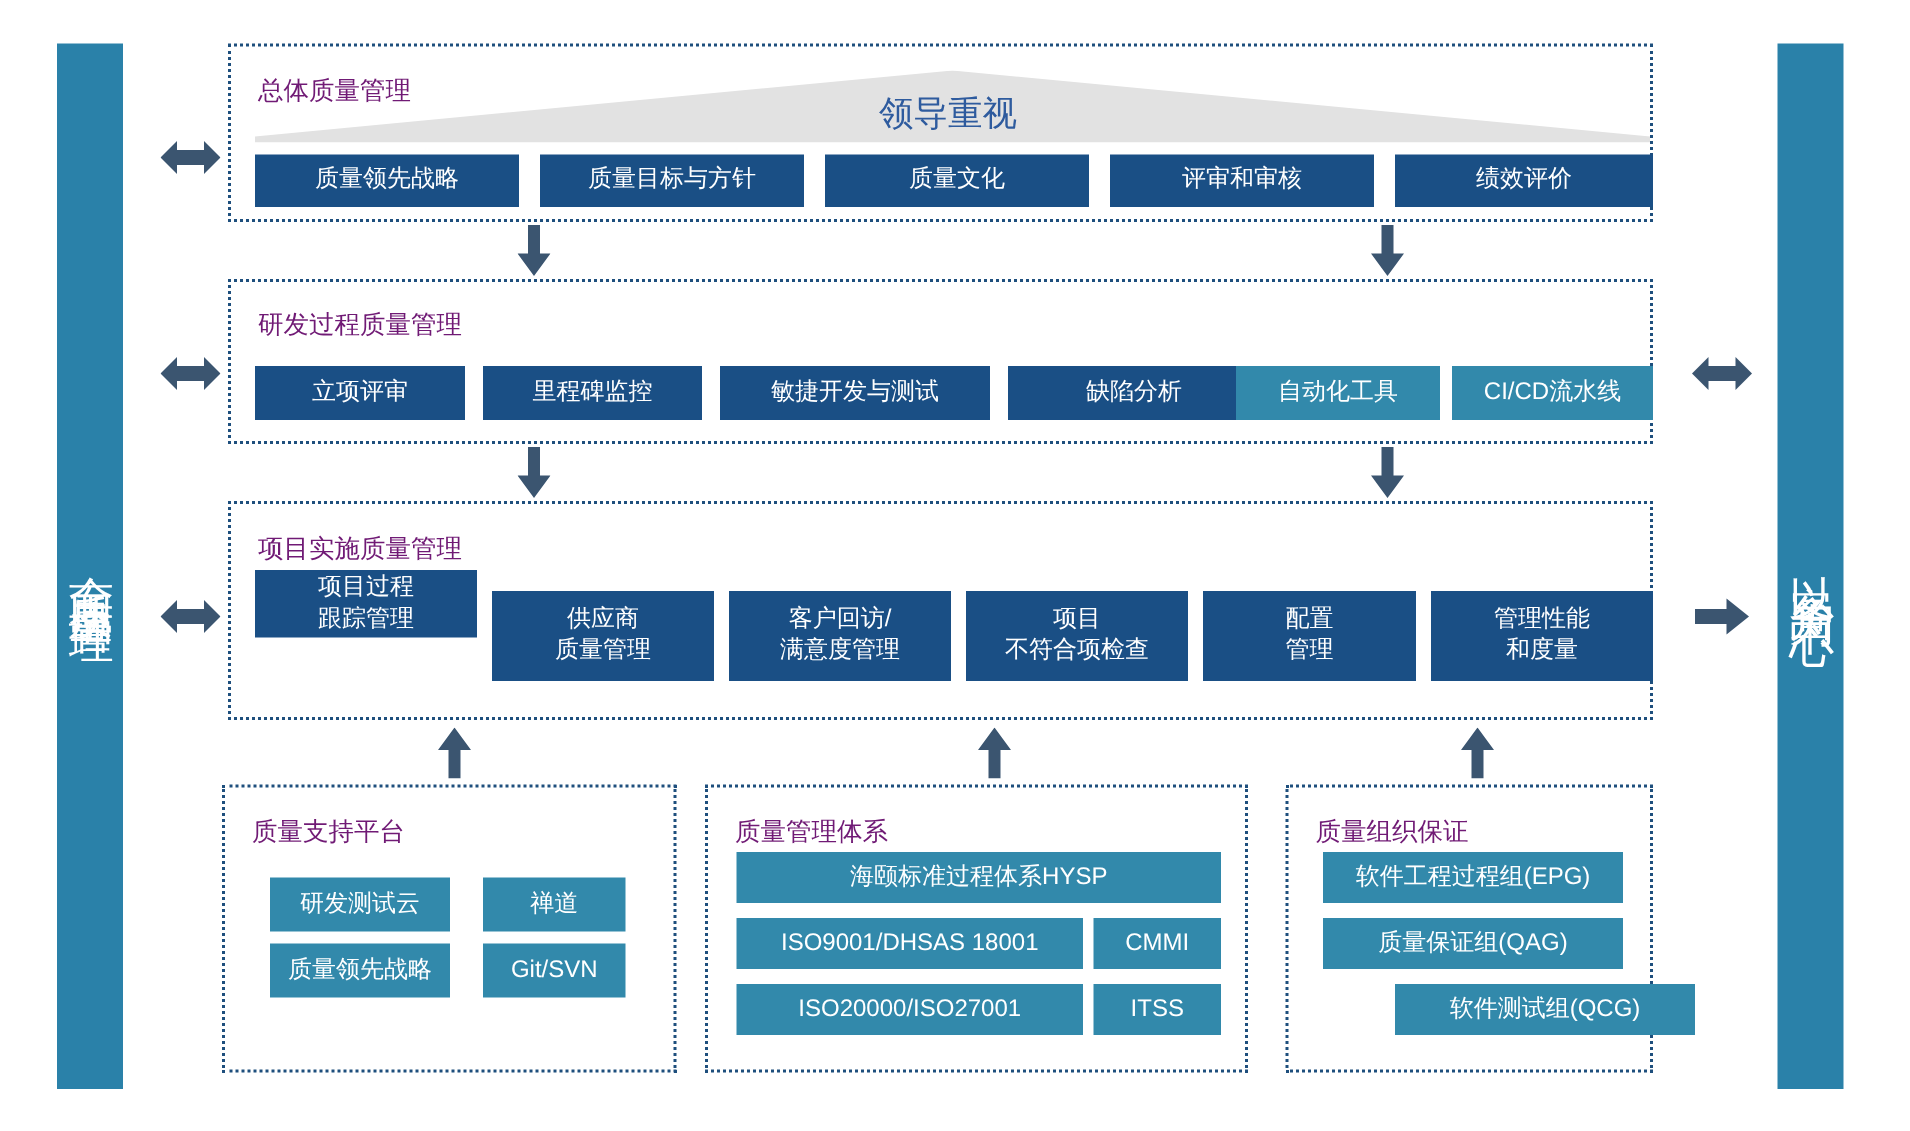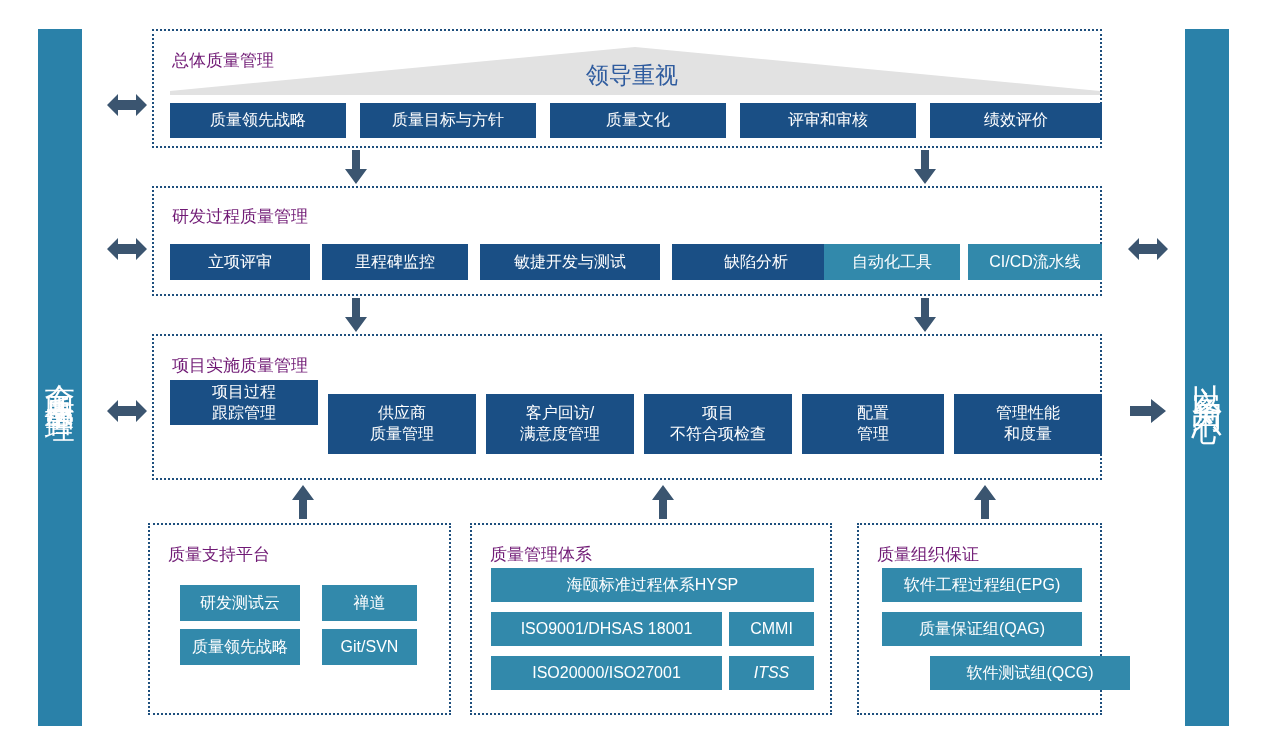--- a/index.html
+++ b/index.html
@@ -148,21 +148,21 @@
   <div class="chip teal" style="left:322px; top:629px; width:95px; height:36px;">Git/SVN</div>
 
   <div class="panel" id="panel-system" style="left:470px; top:523px; width:362px; height:192px;">
     <div class="panel-title" style="top:18px;">质量管理体系</div>
   </div>
 
   <div class="chip teal" style="left:491px; top:568px; width:323px; height:34px;">海颐标准过程体系HYSP</div>
   <div class="chip teal" style="left:491px; top:612px; width:231px; height:34px;">ISO9001/DHSAS 18001</div>
   <div class="chip teal" style="left:729px; top:612px; width:85px; height:34px;">CMMI</div>
   <div class="chip teal" style="left:491px; top:656px; width:231px; height:34px;">ISO20000/ISO27001</div>
-  <div class="chip teal" style="left:729px; top:656px; width:85px; height:34px;font-style:italic;">ITSS</div>
+  <div class="chip teal" style="left:729px; top:656px; width:85px; height:34px;">ITSS</div>
 
   <div class="panel" id="panel-org" style="left:857px; top:523px; width:245px; height:192px;">
     <div class="panel-title" style="top:18px;">质量组织保证</div>
   </div>
 
   <div class="chip teal" style="left:882px; top:568px; width:200px; height:34px;">软件工程过程组(EPG)</div>
   <div class="chip teal" style="left:882px; top:612px; width:200px; height:34px;">质量保证组(QAG)</div>
   <div class="chip teal" style="left:882px; top:656px; width:200px; height:34px;margin-left:48px;">软件测试组(QCG)</div>
 
   <div class="arrow" style="left:107px; top:92px;">

